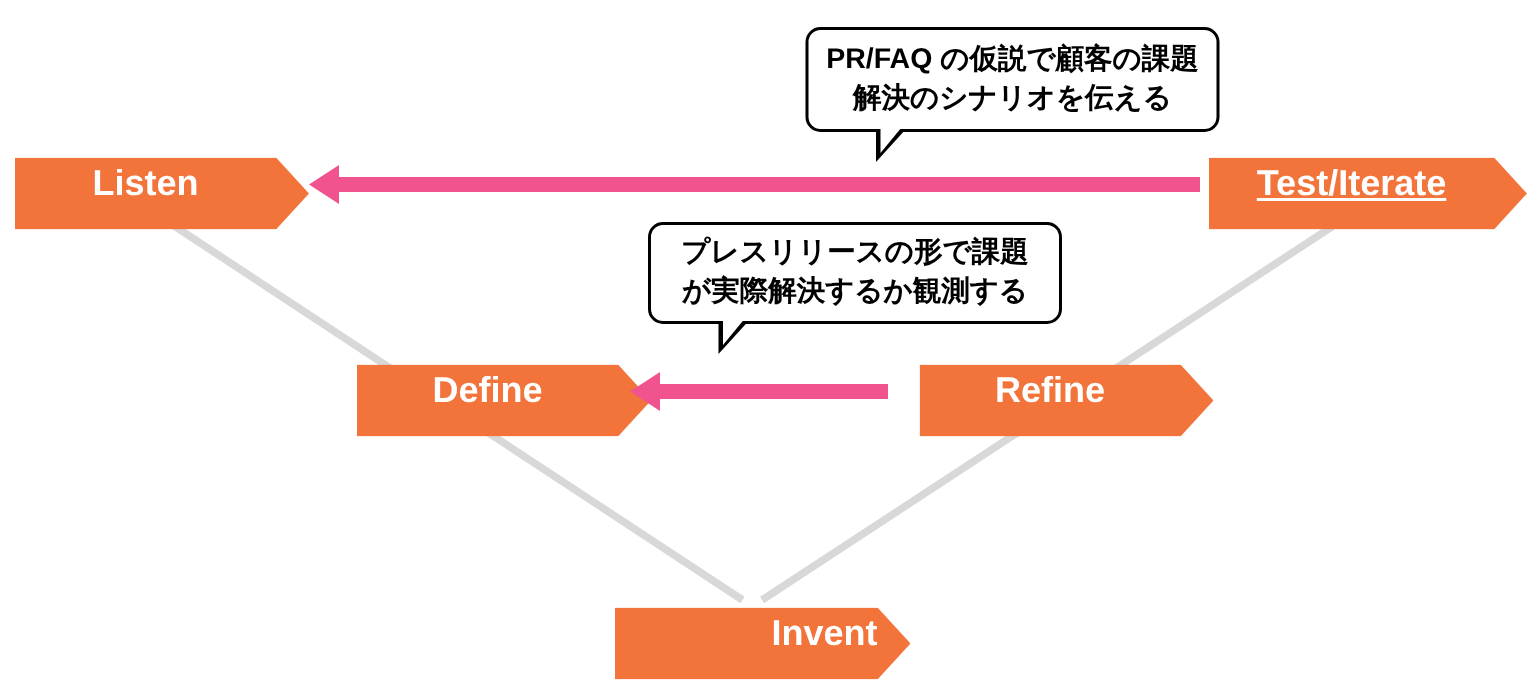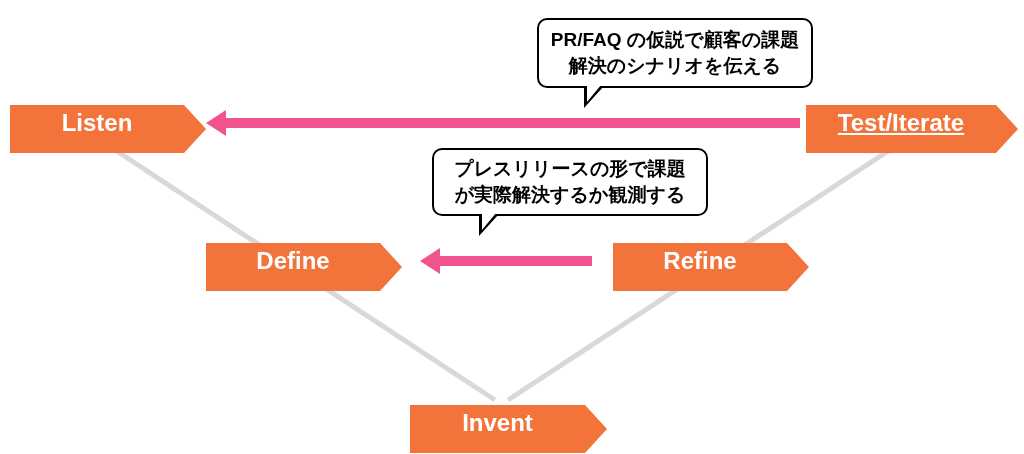--- a/index.html
+++ b/index.html
@@ -10,23 +10,23 @@
   .connectors{position:absolute;left:0;top:0;z-index:0;}
   
   .banner{
     position:absolute;height:48px;background:#F2743B;color:#ffffff;
     font-weight:bold;font-size:24px;line-height:36px;text-align:center;
     padding-right:22px;box-sizing:border-box;z-index:2;
     clip-path:polygon(0 0, calc(100% - 22px) 0, 100% 50%, calc(100% - 22px) 100%, 0 100%);
   }
   .banner-listen{left:10px;top:105px;width:196px;}
   .banner-test{left:806px;top:105px;width:212px;text-decoration:underline;}
-  .banner-define{left:206px;top:243px;width:196px;}
+  .banner-define{left:238px;top:243px;width:196px;}
   .banner-refine{left:613px;top:243px;width:196px;}
-  .banner-invent{left:410px;top:405px;width:197px;}
+  .banner-invent{left:410px;top:405px;width:197px;text-align:right;}
   
   .pink-arrow{position:absolute;height:26px;z-index:3;}
   .pink-arrow .head{
     position:absolute;left:0;top:0;width:0;height:0;
     border-top:13px solid transparent;border-bottom:13px solid transparent;
     border-right:20px solid #F0538D;
   }
   .pink-arrow .shaft{
     position:absolute;left:19px;right:0;top:8px;height:10px;background:#F0538D;
   }

